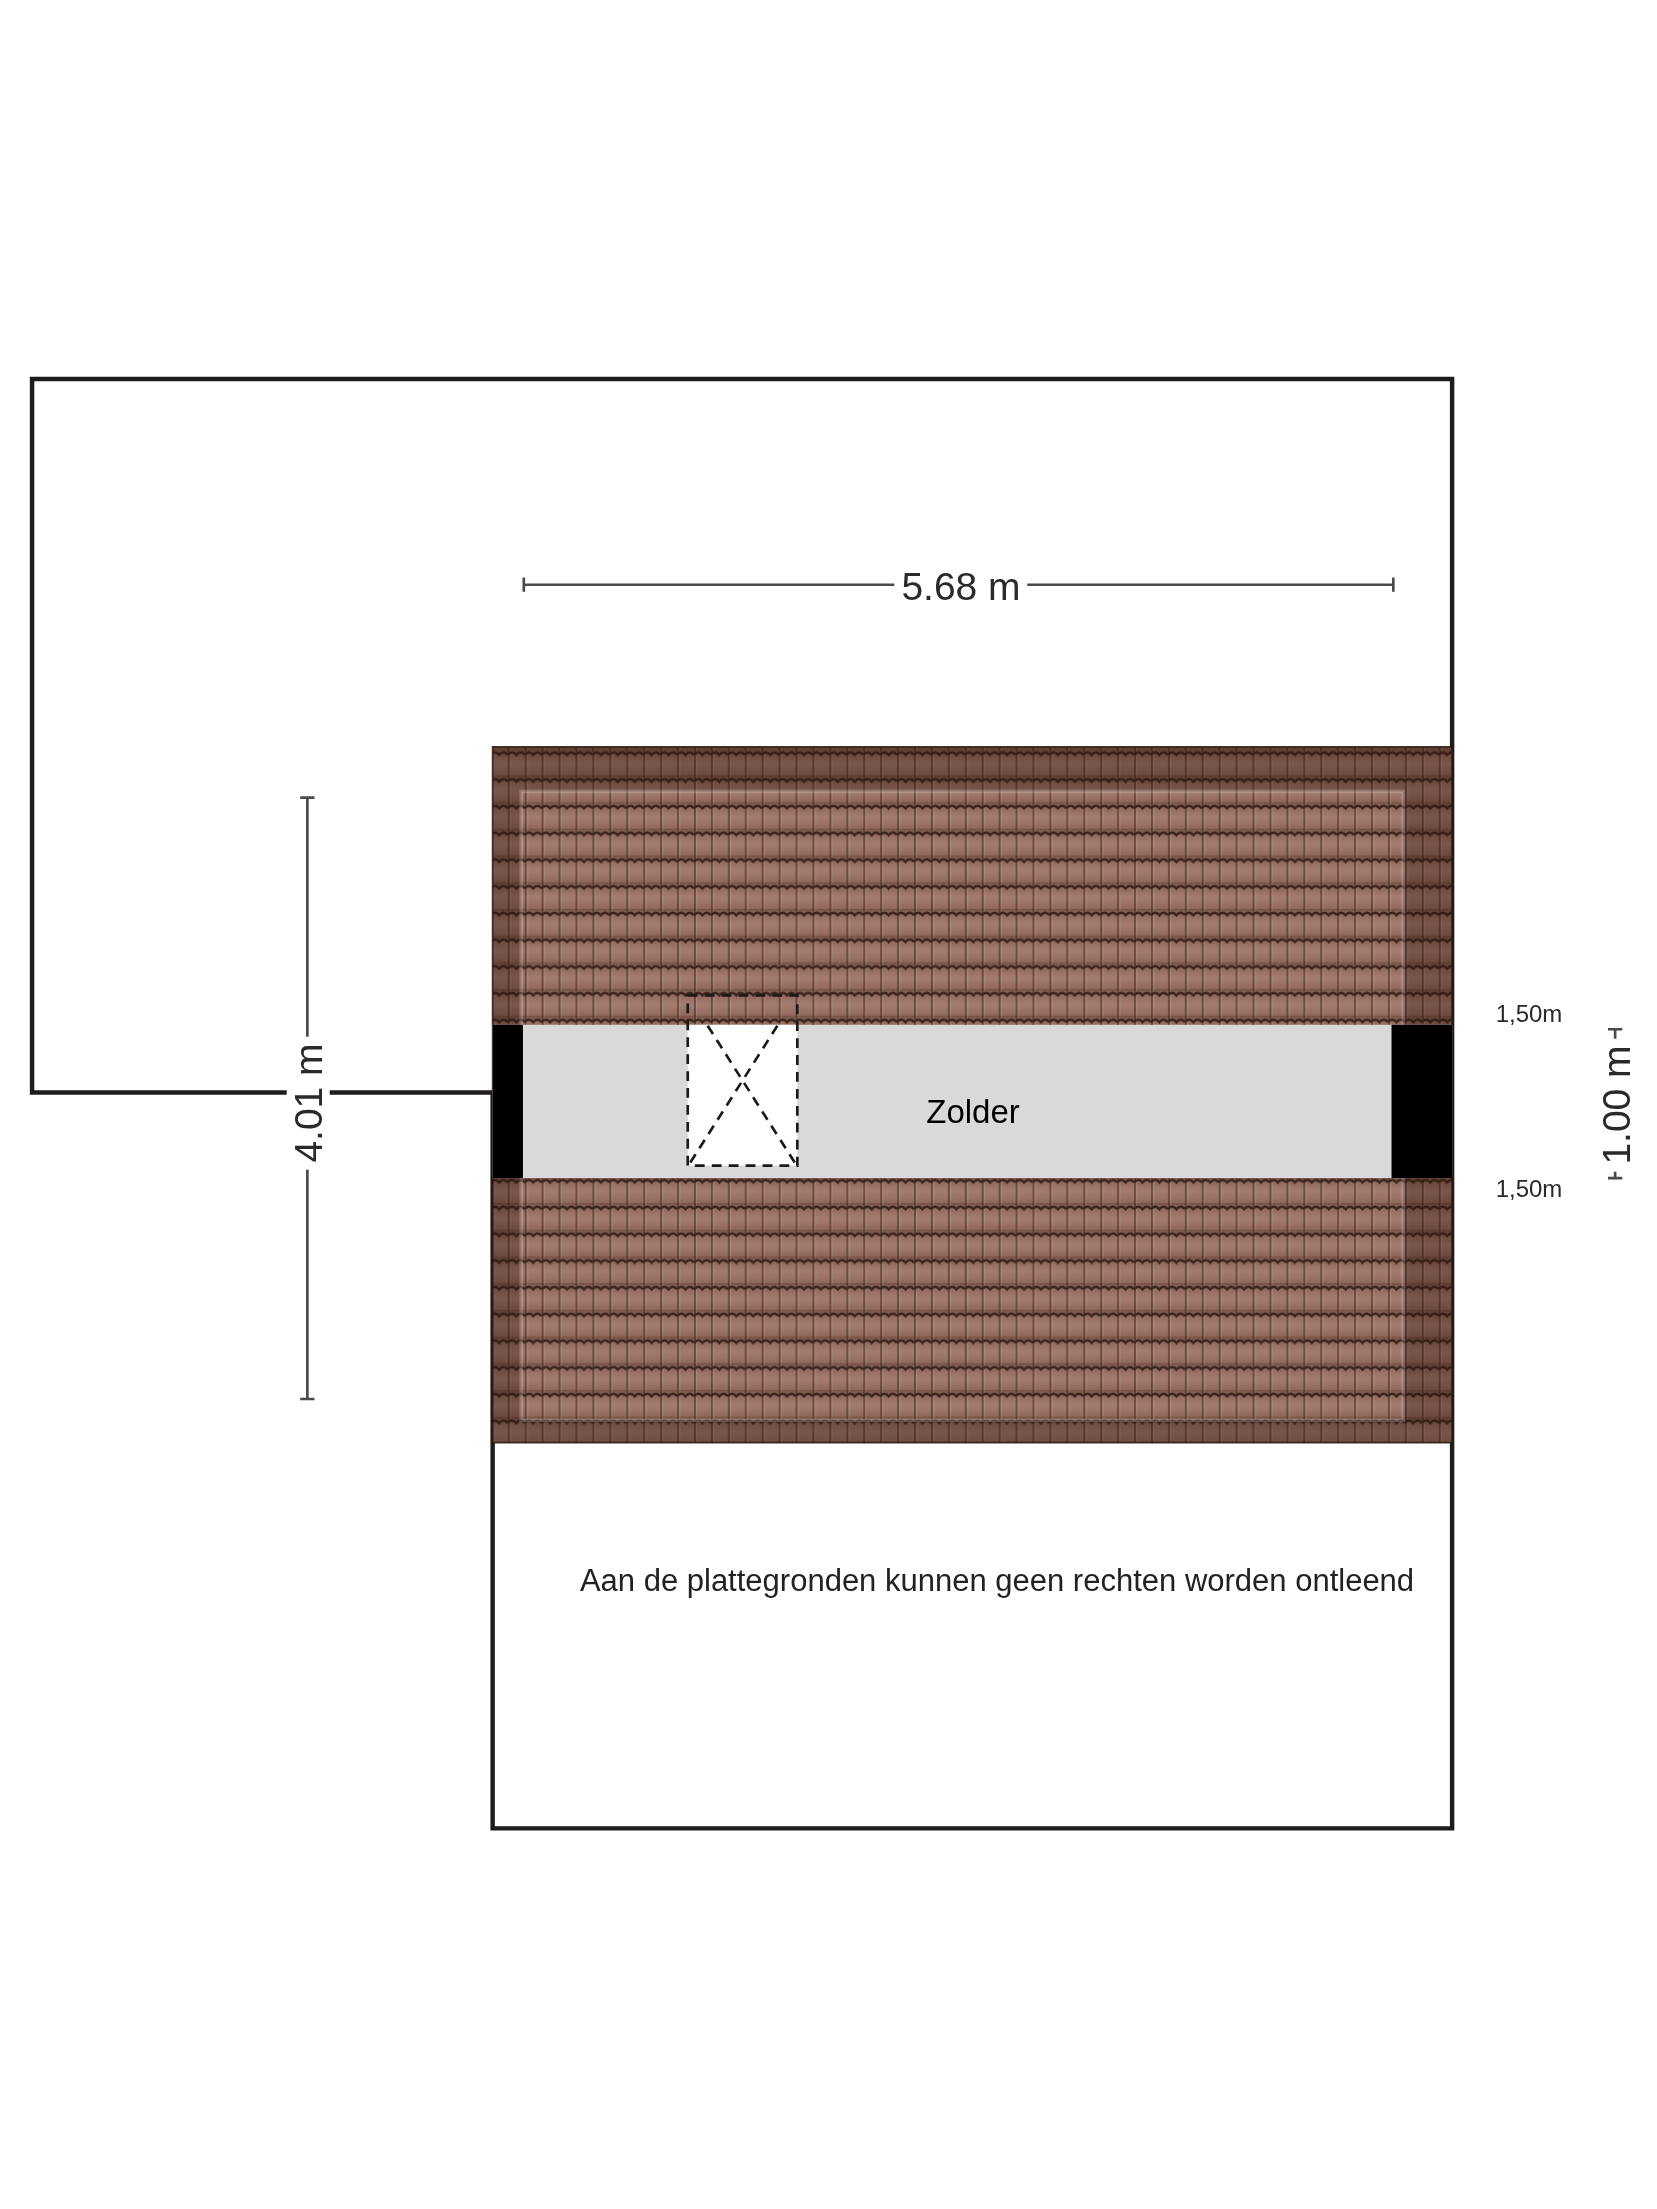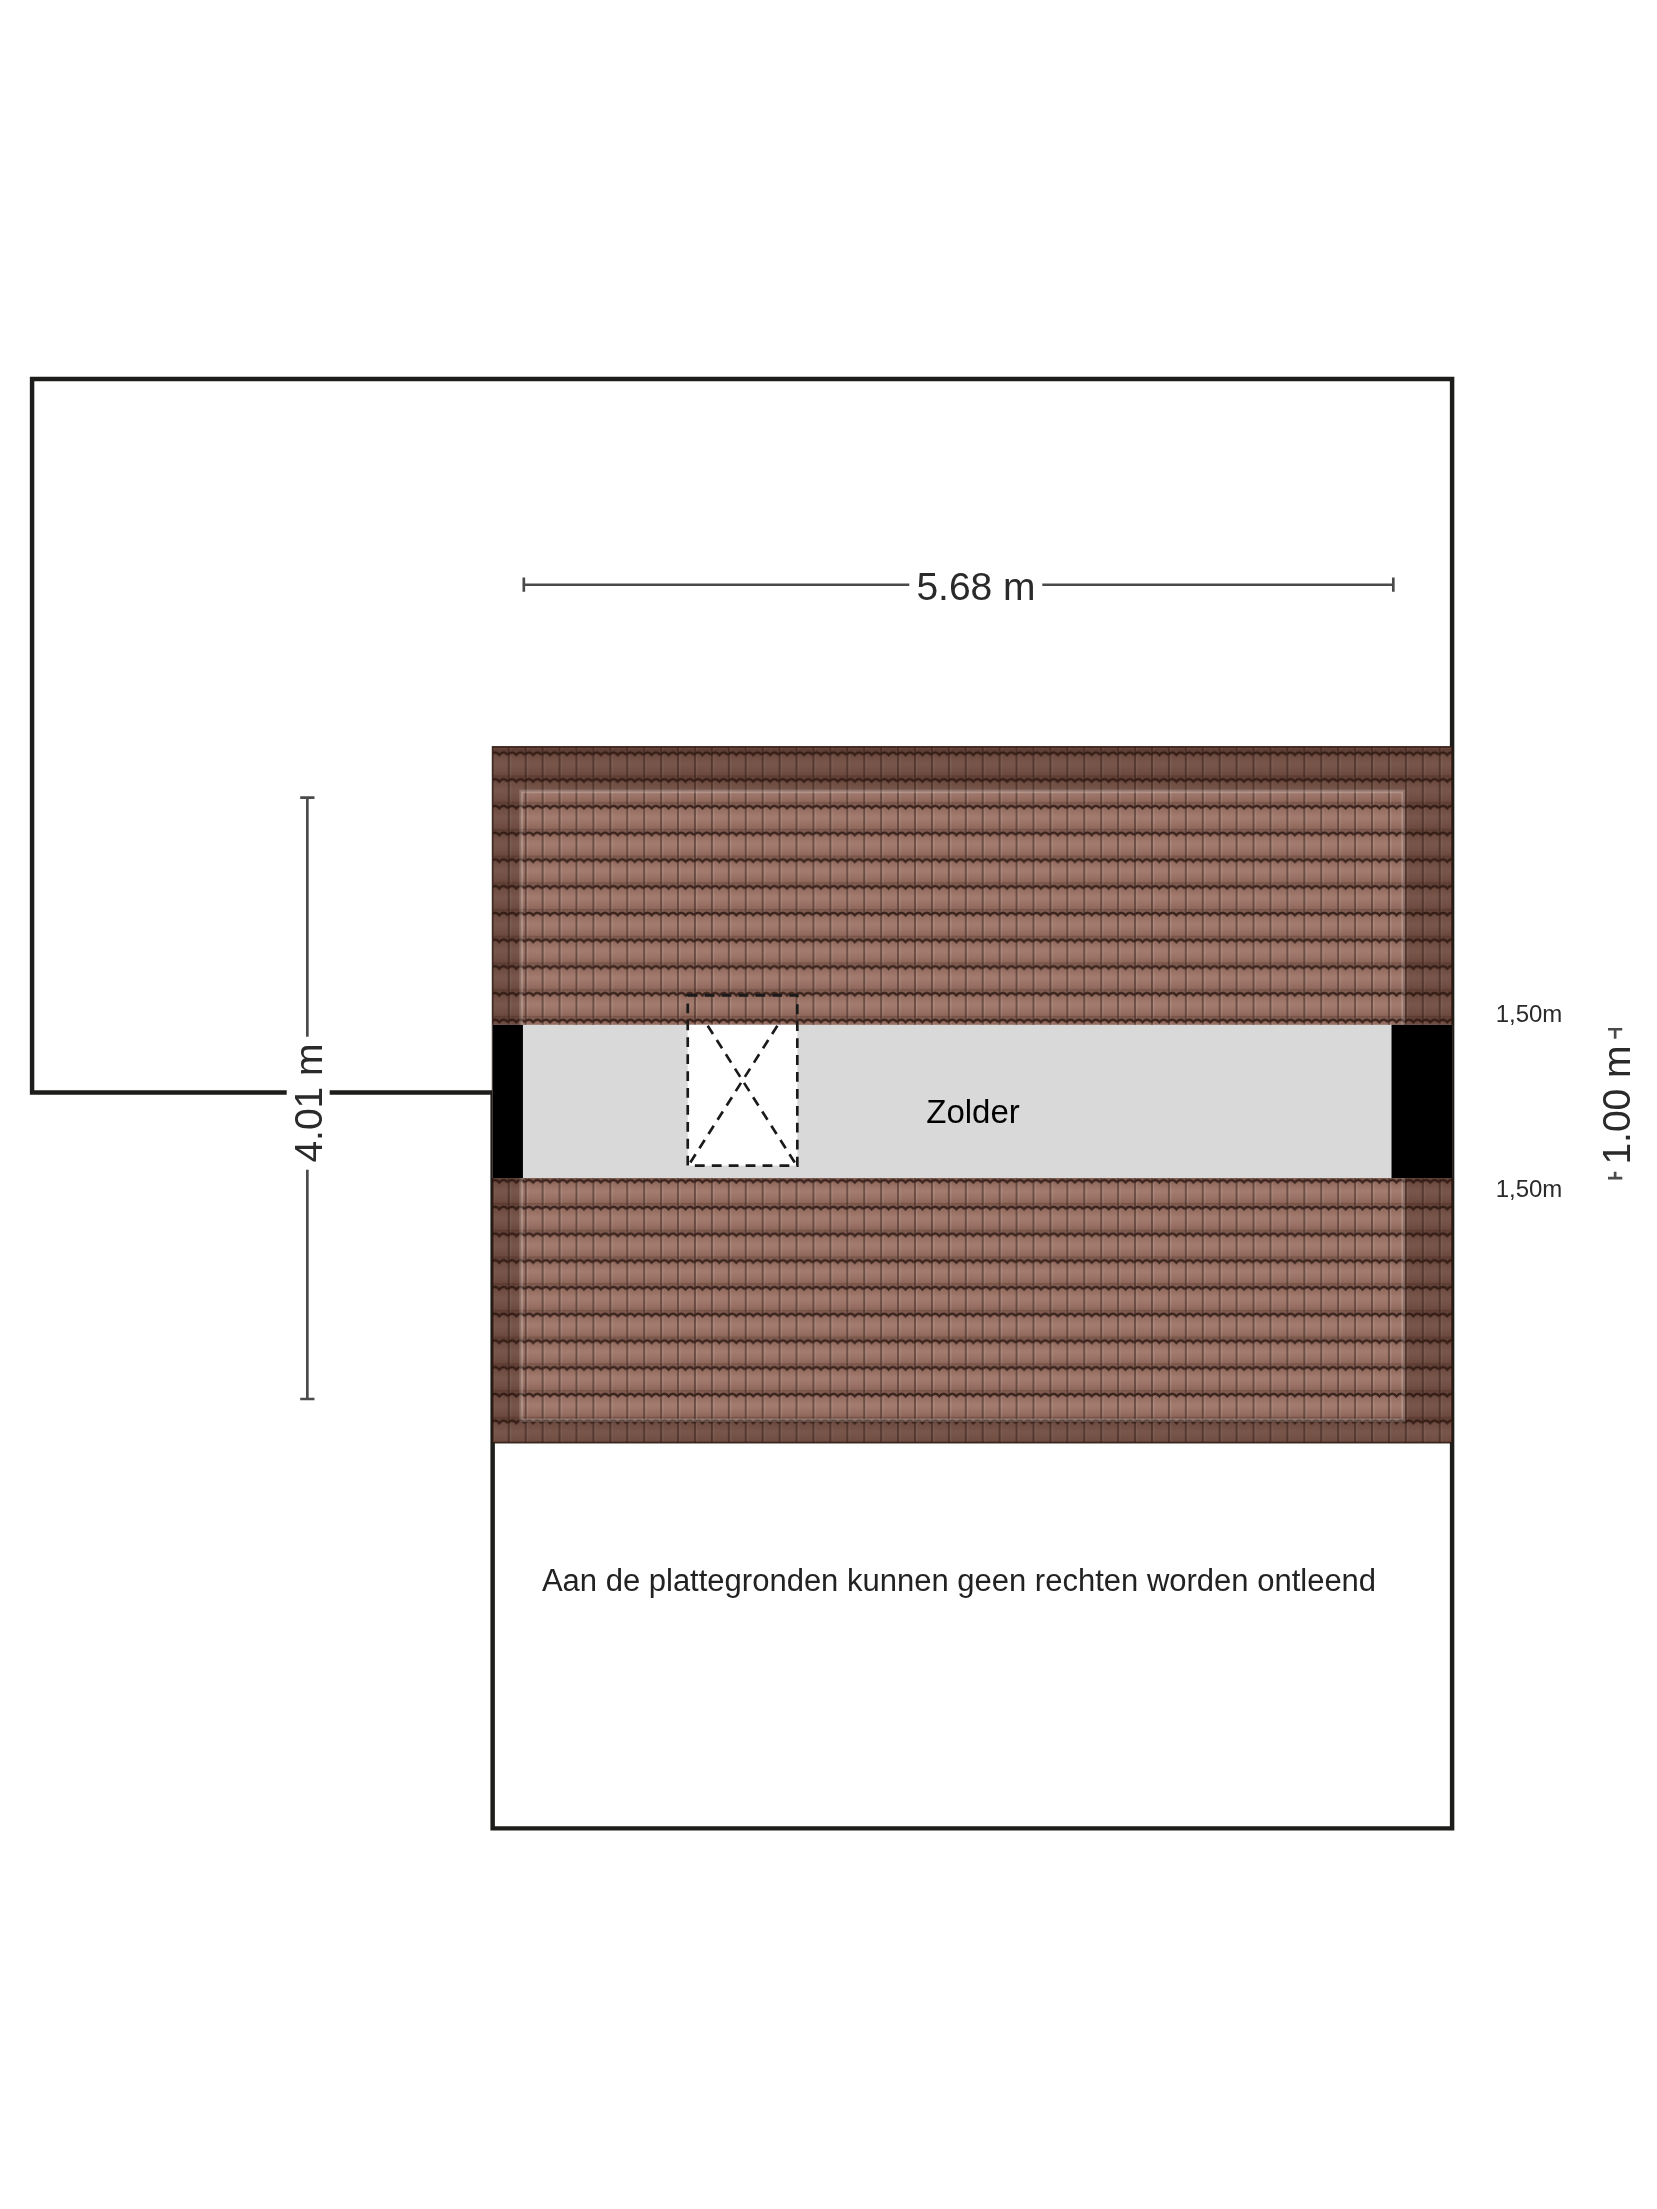--- a/index.html
+++ b/index.html
@@ -28,21 +28,21 @@
   .lbl{
     position:absolute;color:var(--text-color);white-space:nowrap;line-height:1;
     transform:translate(-50%,-50%);
   }
   .lbl.bg{background:var(--page-bg);padding:1.8px 7.1px;}
   .lbl.rot{transform:translate(-50%,-50%) rotate(-90deg);}
   .dim-main{font-size:39px;}
   .dim-small{font-size:24px;}
   .room-name{font-size:33px;color:#000000;}
   #footer{
-    position:absolute;left:479px;top:1561px;width:960px;text-align:center;
+    position:absolute;left:517px;top:1561px;width:960px;text-align:center;
     font-size:31px;line-height:39px;color:#222222;
   }
 </style>
 </head>
 <body>
 
 <div id="canvas">
 
   <svg id="plan-svg" width="1657" height="2210" viewBox="0 0 1860 2480">
     <defs>
@@ -82,21 +82,21 @@
         <path class="void-dash" d="M774,1119 L893,1306 M893,1119 L774,1306"></path>
       </g>
       <rect class="void-dash" x="772" y="1117" width="123" height="191"></rect>
     </g>
 
     <path class="dim" d="M588,656 H1564 M588,648 V664 M1564,648 V664"></path>
     <path class="dim" d="M345,895 V1570 M337,895 H353 M337,1570 H353"></path>
     <path class="dim" d="M1813,1155 V1322 M1805,1155 H1821 M1805,1322 H1821"></path>
   </svg>
 
-  <div class="lbl bg dim-main" style="left:961px;top:586px;margin-left:15px;">5.68 m</div>
+  <div class="lbl bg dim-main" style="left:961px;top:586px;">5.68 m</div>
 
   <div class="lbl bg rot dim-main" style="left:308px;top:1103px;">4.01 m</div>
 
   <div class="lbl bg rot dim-main" style="left:1616px;top:1105px;">1.00 m</div>
 
   <div class="lbl dim-small" style="left:1529px;top:1014px;">1,50m</div>
 
   <div class="lbl dim-small" style="left:1529px;top:1189px;">1,50m</div>
 
   <div class="lbl room-name" style="left:973px;top:1111px;">Zolder</div>

